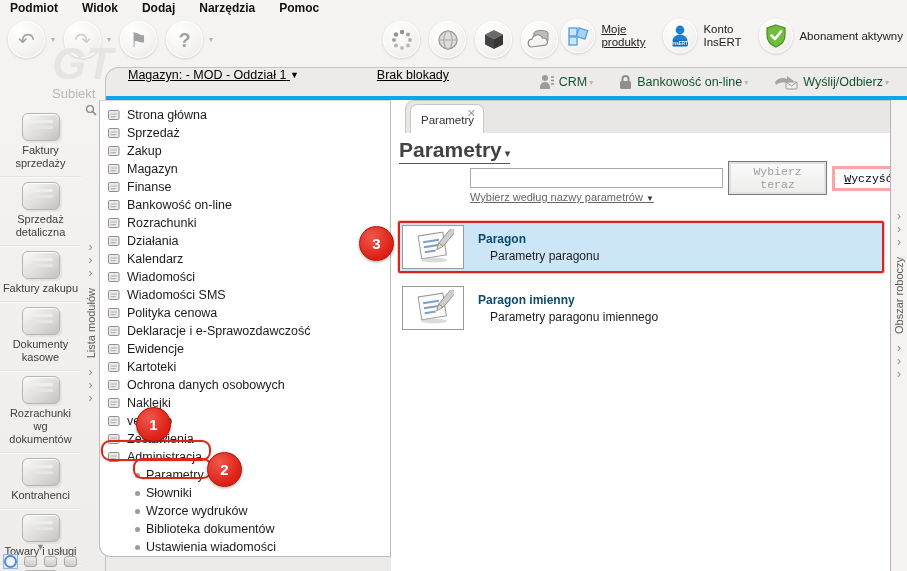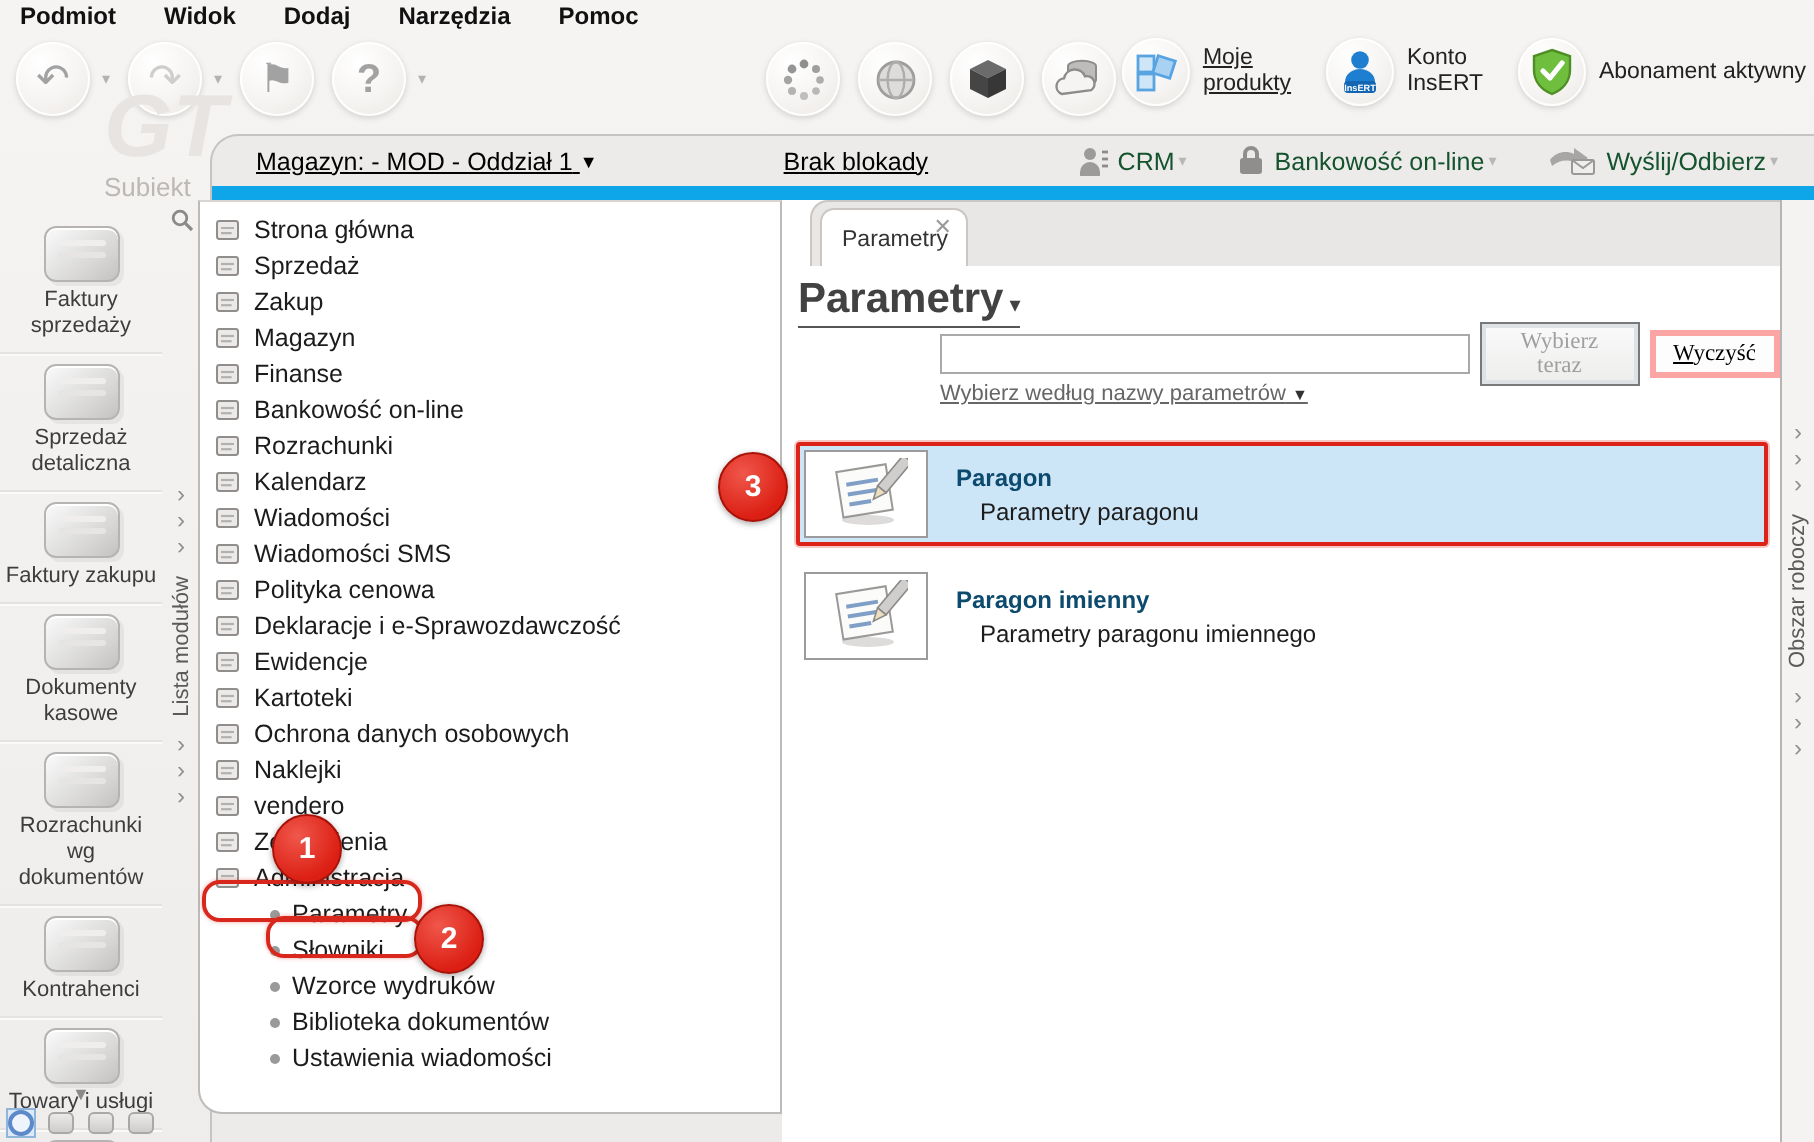--- a/index.html
+++ b/index.html
@@ -34,22 +34,22 @@
 
   
   .watermark{position:absolute;left:52px;top:44px;width:80px;text-align:left;}
   .wm-logo{font-size:44px;font-weight:700;font-style:italic;color:#e7e4e1;line-height:40px;}
   .wm-name{font-size:13px;font-weight:400;color:#bcb8b4;margin-top:2px;}
 
   
   .main-panel{position:absolute;left:105px;top:67px;right:0;bottom:0;
               background:#edebe9;border:1px solid #c6c3c0;border-right:none;border-bottom:none;
               border-radius:14px 0 0 0;box-sizing:border-box;}
-  .panel-topbar{height:32px;display:flex;align-items:center;padding-left:22px;
-                border-bottom:7px solid #0ea5e9;box-sizing:border-box;gap:15px;}
+  .panel-topbar{height:32px;display:flex;padding-left:22px;
+                border-bottom:4px solid #0ea5e9;box-sizing:border-box;}
   .ctx-link{font-size:12.5px;color:#000;text-decoration:underline;white-space:nowrap;cursor:pointer;}
   .ctx-link .dn{font-size:9px;text-decoration:none;display:inline-block;transform:translateY(-1px);}
   .ctx-link .dn::after{content:"▼";}
   .ctx-lock{margin-left:78px;}
   .ctx-right{margin-left:auto;display:flex;align-items:center;gap:26px;margin-right:18px;}
   .ctx-tool{display:flex;align-items:center;gap:5px;font-size:12.5px;color:#14532d;white-space:nowrap;}
   .ctx-tool .caret{color:#b9b7b5;}
 
   
   .vstrip{position:absolute;width:17px;display:flex;flex-direction:column;align-items:center;}
@@ -86,21 +86,21 @@
   .tab-close{position:absolute;right:7px;top:2px;font-size:11px;color:#9a9a9a;cursor:pointer;}
   .tab-close::before{content:"✕";}
   .content{position:absolute;left:0;top:33px;right:0;bottom:0;background:#fff;}
   .page-title{position:absolute;left:8px;top:5px;font-size:21px;font-weight:700;color:#424242;
               border-bottom:1.5px solid #565656;padding-bottom:1px;cursor:pointer;}
   .page-title .dn{font-size:11px;font-weight:400;margin-left:3px;}
   .page-title .dn::before{content:"▾";}
   .search-block{position:absolute;left:79px;top:28px;display:flex;align-items:center;gap:5px;}
   .search-input{width:284px;height:20px;border:1px solid #a9a9a9;box-sizing:border-box;
                 font-size:12px;padding:0 4px;font-family:"Liberation Sans",sans-serif;}
-  .btn{font-size:11.5px;font-family:Liberation Serif, serif;padding:3px 9px;cursor:pointer;}
+  .btn{font-size:11.5px;font-family:Liberation Mono, monospace;padding:3px 9px;cursor:pointer;}
   .btn-disabled{color:#9f9f9f;background:linear-gradient(#fafafa,#ededec);
                 border:1px solid #77797b;box-shadow:inset 0 0 0 2px #dfe2e5;}
   .btn-clear{color:#000;background:#fdfdfd;border:3px solid #fca5a5;}
   .btn-clear::first-letter{text-decoration:underline;}
   .filter-link{position:absolute;left:79px;top:58px;font-size:11px;color:#666;
                text-decoration:underline;cursor:pointer;}
   .filter-link .dn{font-size:8px;color:#333;}
   .filter-link .dn::before{content:"▼";}
 
   .rows{position:absolute;left:7px;top:88px;right:6px;}
@@ -381,20 +381,29 @@
       <div class="tree-item">
         <svg class="tico" viewBox="0 0 14 14">
           <rect x="1.5" y="2.5" width="10.5" height="9" rx="1.2" fill="#eceaE8" stroke="#8f8e8c"></rect>
           <line x1="3.5" y1="6" x2="10" y2="6" stroke="#b3b1af" stroke-width="1.1"></line>
           <line x1="3.5" y1="8.6" x2="8.8" y2="8.6" stroke="#b3b1af" stroke-width="1.1"></line>
         </svg>
 
         <span class="tree-label">Rozrachunki</span>
       </div>
 
+      <div class="tree-item">
+        <svg class="tico" viewBox="0 0 14 14">
+          <rect x="1.5" y="2.5" width="10.5" height="9" rx="1.2" fill="#eceaE8" stroke="#8f8e8c"></rect>
+          <line x1="3.5" y1="6" x2="10" y2="6" stroke="#b3b1af" stroke-width="1.1"></line>
+          <line x1="3.5" y1="8.6" x2="8.8" y2="8.6" stroke="#b3b1af" stroke-width="1.1"></line>
+        </svg>
+
+        <span class="tree-label">Działania</span>
+      </div>
 
       <div class="tree-item">
         <svg class="tico" viewBox="0 0 14 14">
           <rect x="1.5" y="2.5" width="10.5" height="9" rx="1.2" fill="#eceaE8" stroke="#8f8e8c"></rect>
           <line x1="3.5" y1="6" x2="10" y2="6" stroke="#b3b1af" stroke-width="1.1"></line>
           <line x1="3.5" y1="8.6" x2="8.8" y2="8.6" stroke="#b3b1af" stroke-width="1.1"></line>
         </svg>
 
         <span class="tree-label">Kalendarz</span>
       </div>

